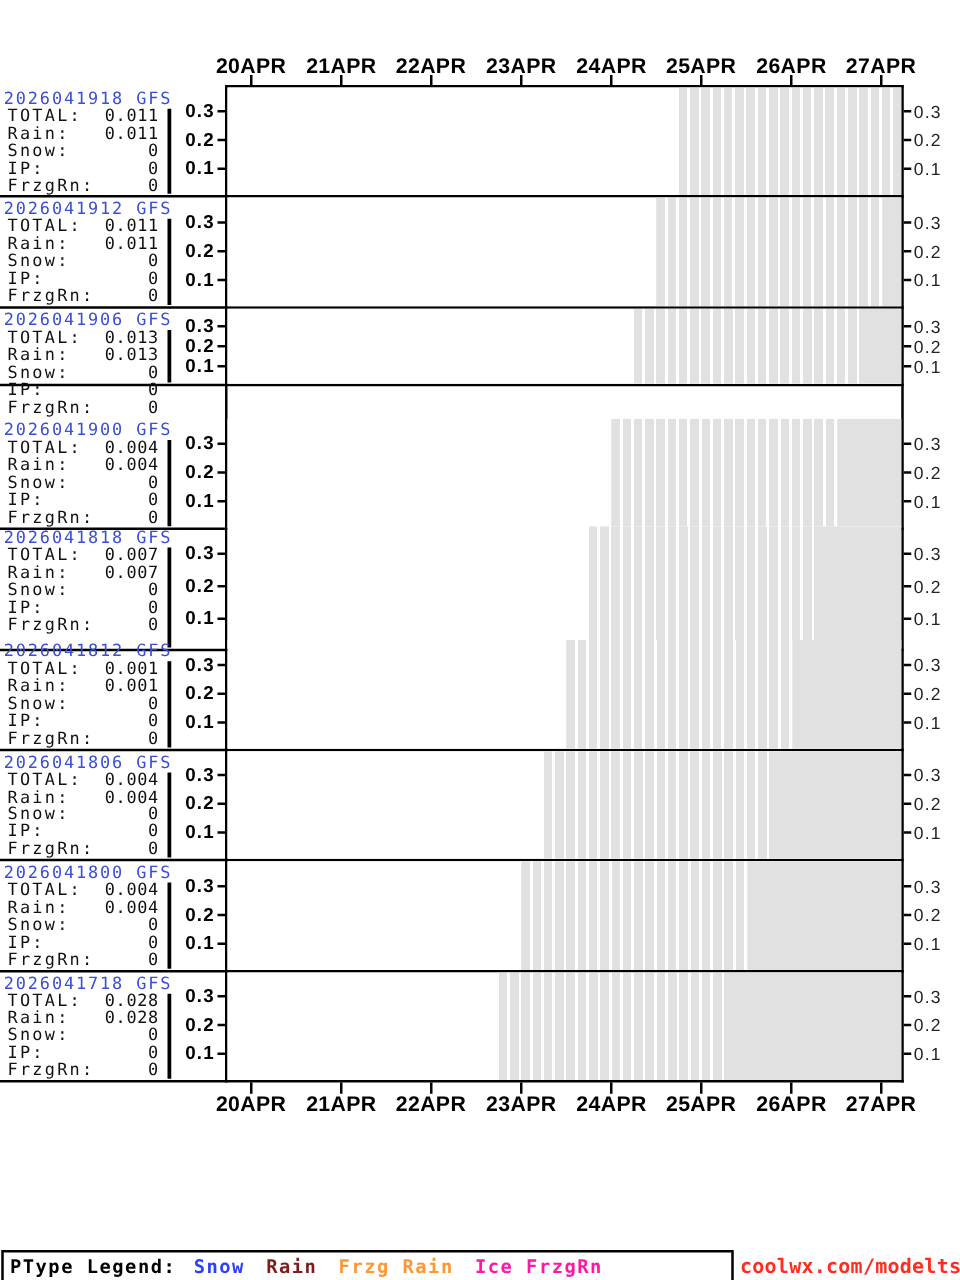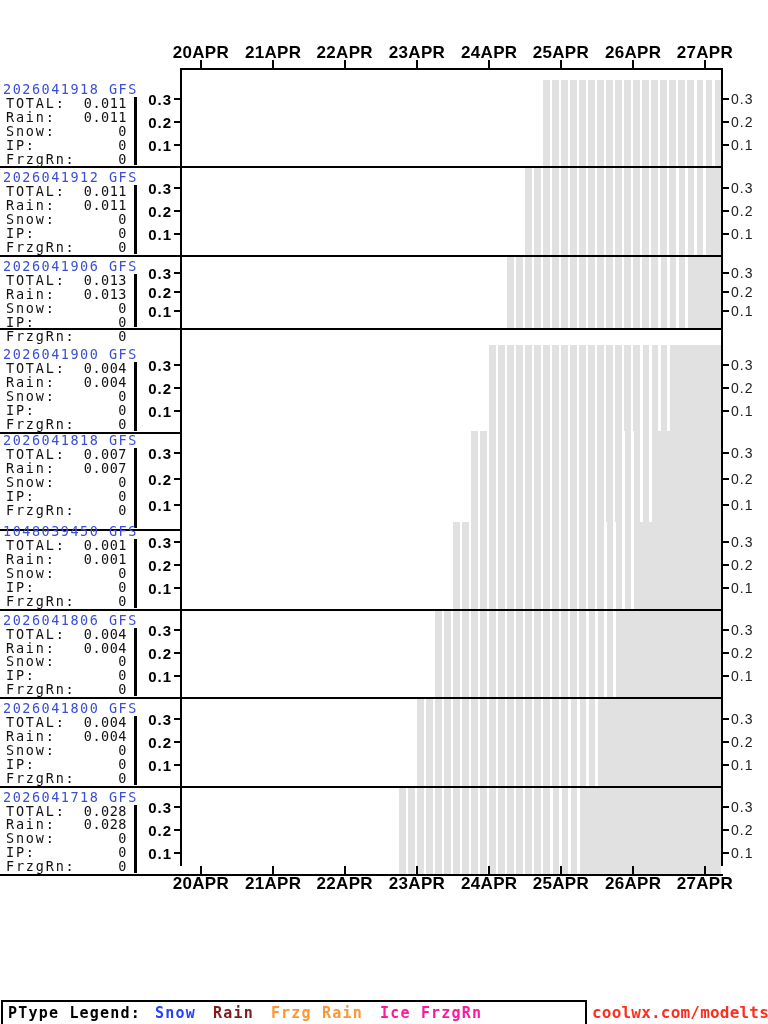--- a/index.html
+++ b/index.html
@@ -12,21 +12,21 @@
     font-family:"DejaVu Sans Mono", monospace;
     font-size:20px; letter-spacing:1.3px; color:#5c6be0;
   }
   
   .xlab { position:absolute; transform:translateX(-50%); font-weight:bold;
           font-size:17px; letter-spacing:0.3px; color:#000; white-space:nowrap; }
   .xtick { position:absolute; width:2px; background:#000; }
   
   .frame { position:absolute; background:#000; }
   
-  #chart { position:absolute; top:70px; left:0; width:768px; height:796px;margin-top:10px; }
+  #chart { position:absolute; top:70px; left:0; width:768px; height:796px; }
   .panel { position:absolute; left:0; width:768px; }
   .sep { position:absolute; left:0; bottom:0; width:723px; height:2px; background:#000; }
   .runlabel { position:absolute; left:3px; top:1px; white-space:nowrap;
               font-family:"DejaVu Sans Mono", monospace;
               font-size:13.5px; letter-spacing:1.5px; color:#3a4ed6; }
   .rows { position:absolute; left:6px; top:17px; width:121px; }
   .prow { display:flex; justify-content:space-between;
           font-family:"DejaVu Sans Mono", monospace;
           font-size:13.5px; letter-spacing:1.8px; line-height:13.9px; color:#111; }
   .prow .val { letter-spacing:0.5px; }
@@ -162,21 +162,21 @@
         <div class="ytick-right" style="top: 48%;"></div>
         <div class="ylab-left" style="top: 74%;">0.1</div>
         <div class="ytick-left" style="top: 74%;"></div>
         <div class="ylab-right" style="top: 74%;">0.1</div>
         <div class="ytick-right" style="top: 74%;"></div>
         <div class="plot">
           <div class="nodata-stripes" style="left: 63.6%; width: 33.6%;"></div>
           <div class="nodata-solid" style="left: 97.2%;"></div>
         </div>
       </div>
-      <div class="panel" style="top: 176.888px; height: 73px;">
+      <div class="panel" style="top: 176.888px; height: 62px;">
         <div class="sep"></div>
         <div class="runlabel">2026041906 GFS</div>
         <div class="rows">
           <div class="prow">
             <div>TOTAL:</div>
             <div class="val">0.013</div>
           </div>
           <div class="prow">
             <div>Rain:</div>
             <div class="val">0.013</div>
@@ -293,21 +293,21 @@
         <div class="ytick-left" style="top: 74%;"></div>
         <div class="ylab-right" style="top: 74%;">0.1</div>
         <div class="ytick-right" style="top: 74%;"></div>
         <div class="plot">
           <div class="nodata-stripes" style="left: 53.6%; width: 33.6%;"></div>
           <div class="nodata-solid" style="left: 87.2%;"></div>
         </div>
       </div>
       <div class="panel" style="top: 442.22px; height: 88.444px;">
         <div class="sep"></div>
-        <div class="runlabel">1048039450 GFS</div>
+        <div class="runlabel">2026041812 GFS</div>
         <div class="rows">
           <div class="prow">
             <div>TOTAL:</div>
             <div class="val">0.001</div>
           </div>
           <div class="prow">
             <div>Rain:</div>
             <div class="val">0.001</div>
           </div>
           <div class="prow">

